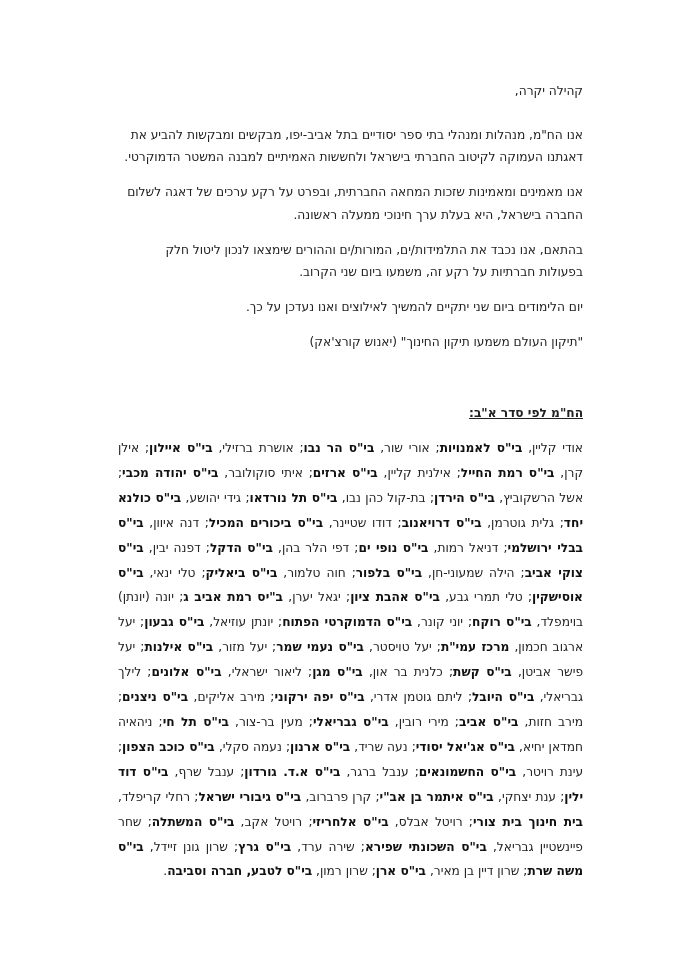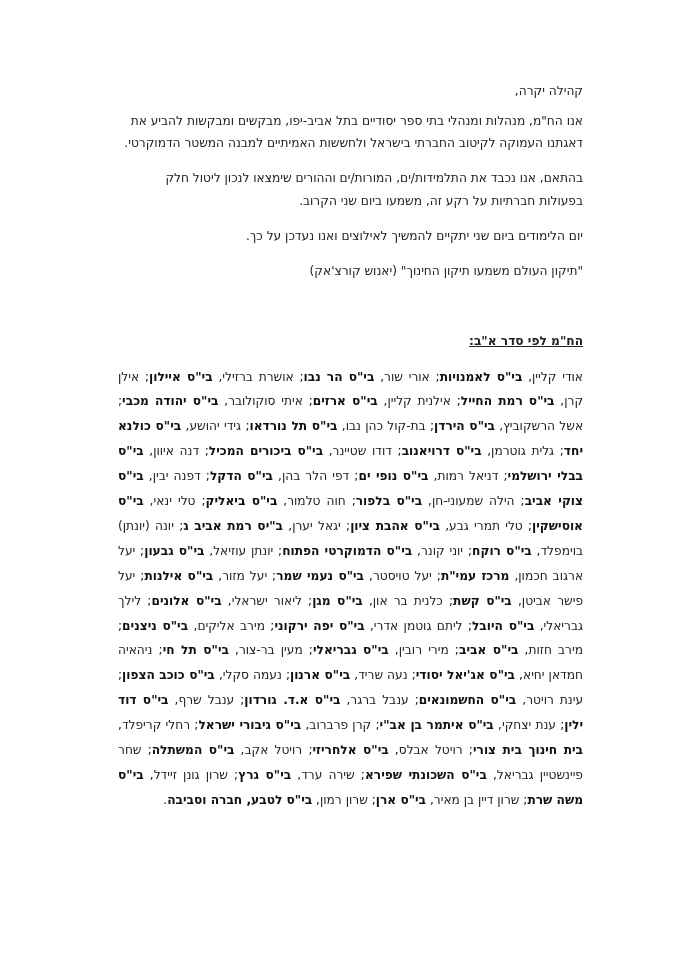--- a/index.html
+++ b/index.html
@@ -9,39 +9,40 @@
   }
   .content {
     position: absolute;
     left: 118px; right: 96px; top: 80px;
     direction: rtl; text-align: right;
     font-family: "DejaVu Sans", sans-serif;
     font-size: 12.2px; color: #222;
     line-height: 22.5px;
   }
   .para { margin: 0 0 12.5px 0; }
-  .greeting { margin-bottom: 7px; }
+  .greeting { margin-bottom: 21px; }
   .quote { margin-top: 0; }
   .section-title {
     margin-top: 48px; margin-bottom: 12px;
     font-weight: bold; text-decoration: underline;
   }
   .list {
     line-height: 24.9px;
     text-align: justify; text-align-last: right;
   }
   .list b { font-weight: bold; color: #111; }
 </style>
 </head>
 <body>
 
 <div class="page">
   <div class="content">
     <p class="para greeting">קהילה יקרה,</p>
     <p class="para">אנו הח"מ, מנהלות ומנהלי בתי ספר יסודיים בתל אביב-יפו, מבקשים ומבקשות להביע את דאגתנו העמוקה לקיטוב החברתי בישראל ולחששות האמיתיים למבנה המשטר הדמוקרטי.</p>
+    <p class="para">אנו מאמינים ומאמינות שזכות המחאה החברתית, ובפרט על רקע ערכים של דאגה לשלום החברה בישראל, היא בעלת ערך חינוכי ממעלה ראשונה.</p>
     <p class="para">בהתאם, אנו נכבד את התלמידות/ים, המורות/ים וההורים שימצאו לנכון ליטול חלק בפעולות חברתיות על רקע זה, משמעו ביום שני הקרוב.</p>
     <p class="para">יום הלימודים ביום שני יתקיים להמשיך לאילוצים ואנו נעדכן על כך.</p>
     <p class="para quote">"תיקון העולם משמעו תיקון החינוך" (יאנוש קורצ'אק)</p>
 
     <div class="section-title">הח"מ לפי סדר א"ב:</div>
     <div class="list" id="sig-list"><span><span>אודי קליין</span>, <b>בי"ס לאמנויות</b>; </span><span><span>אורי שור</span>, <b>בי"ס הר נבו</b>; </span><span><span>אושרת ברזילי</span>, <b>בי"ס איילון</b>; </span><span><span>אילן קרן</span>, <b>בי"ס רמת החייל</b>; </span><span><span>אילנית קליין</span>, <b>בי"ס ארזים</b>; </span><span><span>איתי סוקולובר</span>, <b>בי"ס יהודה מכבי</b>; </span><span><span>אשל הרשקוביץ</span>, <b>בי"ס הירדן</b>; </span><span><span>בת-קול כהן נבו</span>, <b>בי"ס תל נורדאו</b>; </span><span><span>גידי יהושע</span>, <b>בי"ס כולנא יחד</b>; </span><span><span>גלית גוטרמן</span>, <b>בי"ס דרויאנוב</b>; </span><span><span>דודו שטיינר</span>, <b>בי"ס ביכורים המכיל</b>; </span><span><span>דנה איוון</span>, <b>בי"ס בבלי ירושלמי</b>; </span><span><span>דניאל רמות</span>, <b>בי"ס נופי ים</b>; </span><span><span>דפי הלר בהן</span>, <b>בי"ס הדקל</b>; </span><span><span>דפנה יבין</span>, <b>בי"ס צוקי אביב</b>; </span><span><span>הילה שמעוני-חן</span>, <b>בי"ס בלפור</b>; </span><span><span>חוה טלמור</span>, <b>בי"ס ביאליק</b>; </span><span><span>טלי ינאי</span>, <b>בי"ס אוסישקין</b>; </span><span><span>טלי תמרי גבע</span>, <b>בי"ס אהבת ציון</b>; </span><span><span>יגאל יערן</span>, <b>ב"יס רמת אביב ג</b>; </span><span><span>יונה (יונתן) בוימפלד</span>, <b>בי"ס רוקח</b>; </span><span><span>יוני קונר</span>, <b>בי"ס הדמוקרטי הפתוח</b>; </span><span><span>יונתן עוזיאל</span>, <b>בי"ס גבעון</b>; </span><span><span>יעל ארגוב חכמון</span>, <b>מרכז עמי"ת</b>; </span><span><span>יעל טויסטר</span>, <b>בי"ס נעמי שמר</b>; </span><span><span>יעל מזור</span>, <b>בי"ס אילנות</b>; </span><span><span>יעל פישר אביטן</span>, <b>בי"ס קשת</b>; </span><span><span>כלנית בר און</span>, <b>בי"ס מגן</b>; </span><span><span>ליאור ישראלי</span>, <b>בי"ס אלונים</b>; </span><span><span>לילך גבריאלי</span>, <b>בי"ס היובל</b>; </span><span><span>ליתם גוטמן אדרי</span>, <b>בי"ס יפה ירקוני</b>; </span><span><span>מירב אליקים</span>, <b>בי"ס ניצנים</b>; </span><span><span>מירב חזות</span>, <b>בי"ס אביב</b>; </span><span><span>מירי רובין</span>, <b>בי"ס גבריאלי</b>; </span><span><span>מעין בר-צור</span>, <b>בי"ס תל חי</b>; </span><span><span>ניהאיה חמדאן יחיא</span>, <b>בי"ס אג'יאל יסודי</b>; </span><span><span>נעה שריד</span>, <b>בי"ס ארנון</b>; </span><span><span>נעמה סקלי</span>, <b>בי"ס כוכב הצפון</b>; </span><span><span>עינת רויטר</span>, <b>בי"ס החשמונאים</b>; </span><span><span>ענבל ברגר</span>, <b>בי"ס א.ד. גורדון</b>; </span><span><span>ענבל שרף</span>, <b>בי"ס דוד ילין</b>; </span><span><span>ענת יצחקי</span>, <b>בי"ס איתמר בן אב"י</b>; </span><span><span>קרן פרברוב</span>, <b>בי"ס גיבורי ישראל</b>; </span><span><span>רחלי קריפלד</span>, <b>בית חינוך בית צורי</b>; </span><span><span>רויטל אבלס</span>, <b>בי"ס אלחריזי</b>; </span><span><span>רויטל אקב</span>, <b>בי"ס המשתלה</b>; </span><span><span>שחר פיינשטיין גבריאל</span>, <b>בי"ס השכונתי שפירא</b>; </span><span><span>שירה ערד</span>, <b>בי"ס גרץ</b>; </span><span><span>שרון גונן זיידל</span>, <b>בי"ס משה שרת</b>; </span><span><span>שרון דיין בן מאיר</span>, <b>בי"ס ארן</b>; </span><span><span>שרון רמון</span>, <b>בי"ס לטבע, חברה וסביבה</b>.</span></div>
   </div>
 </div>
 
 </body></html>

